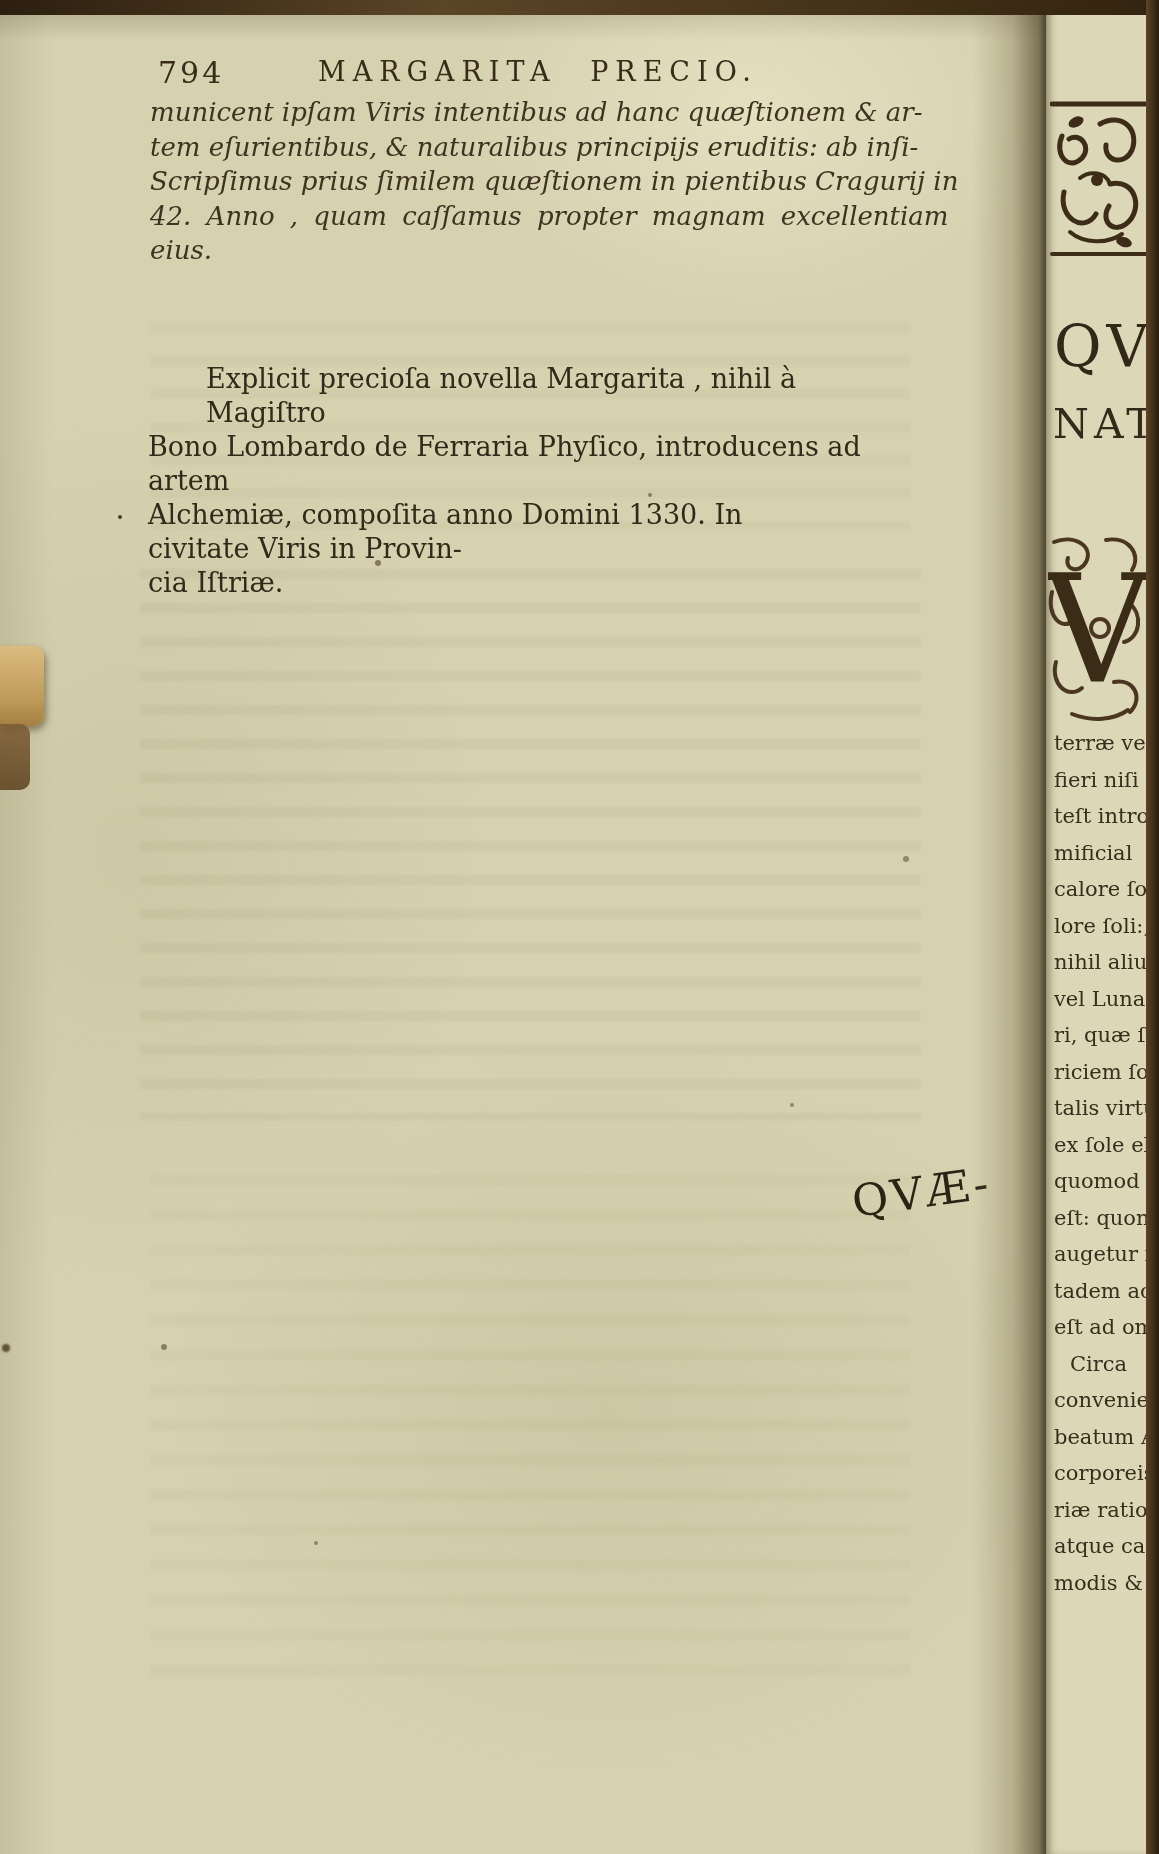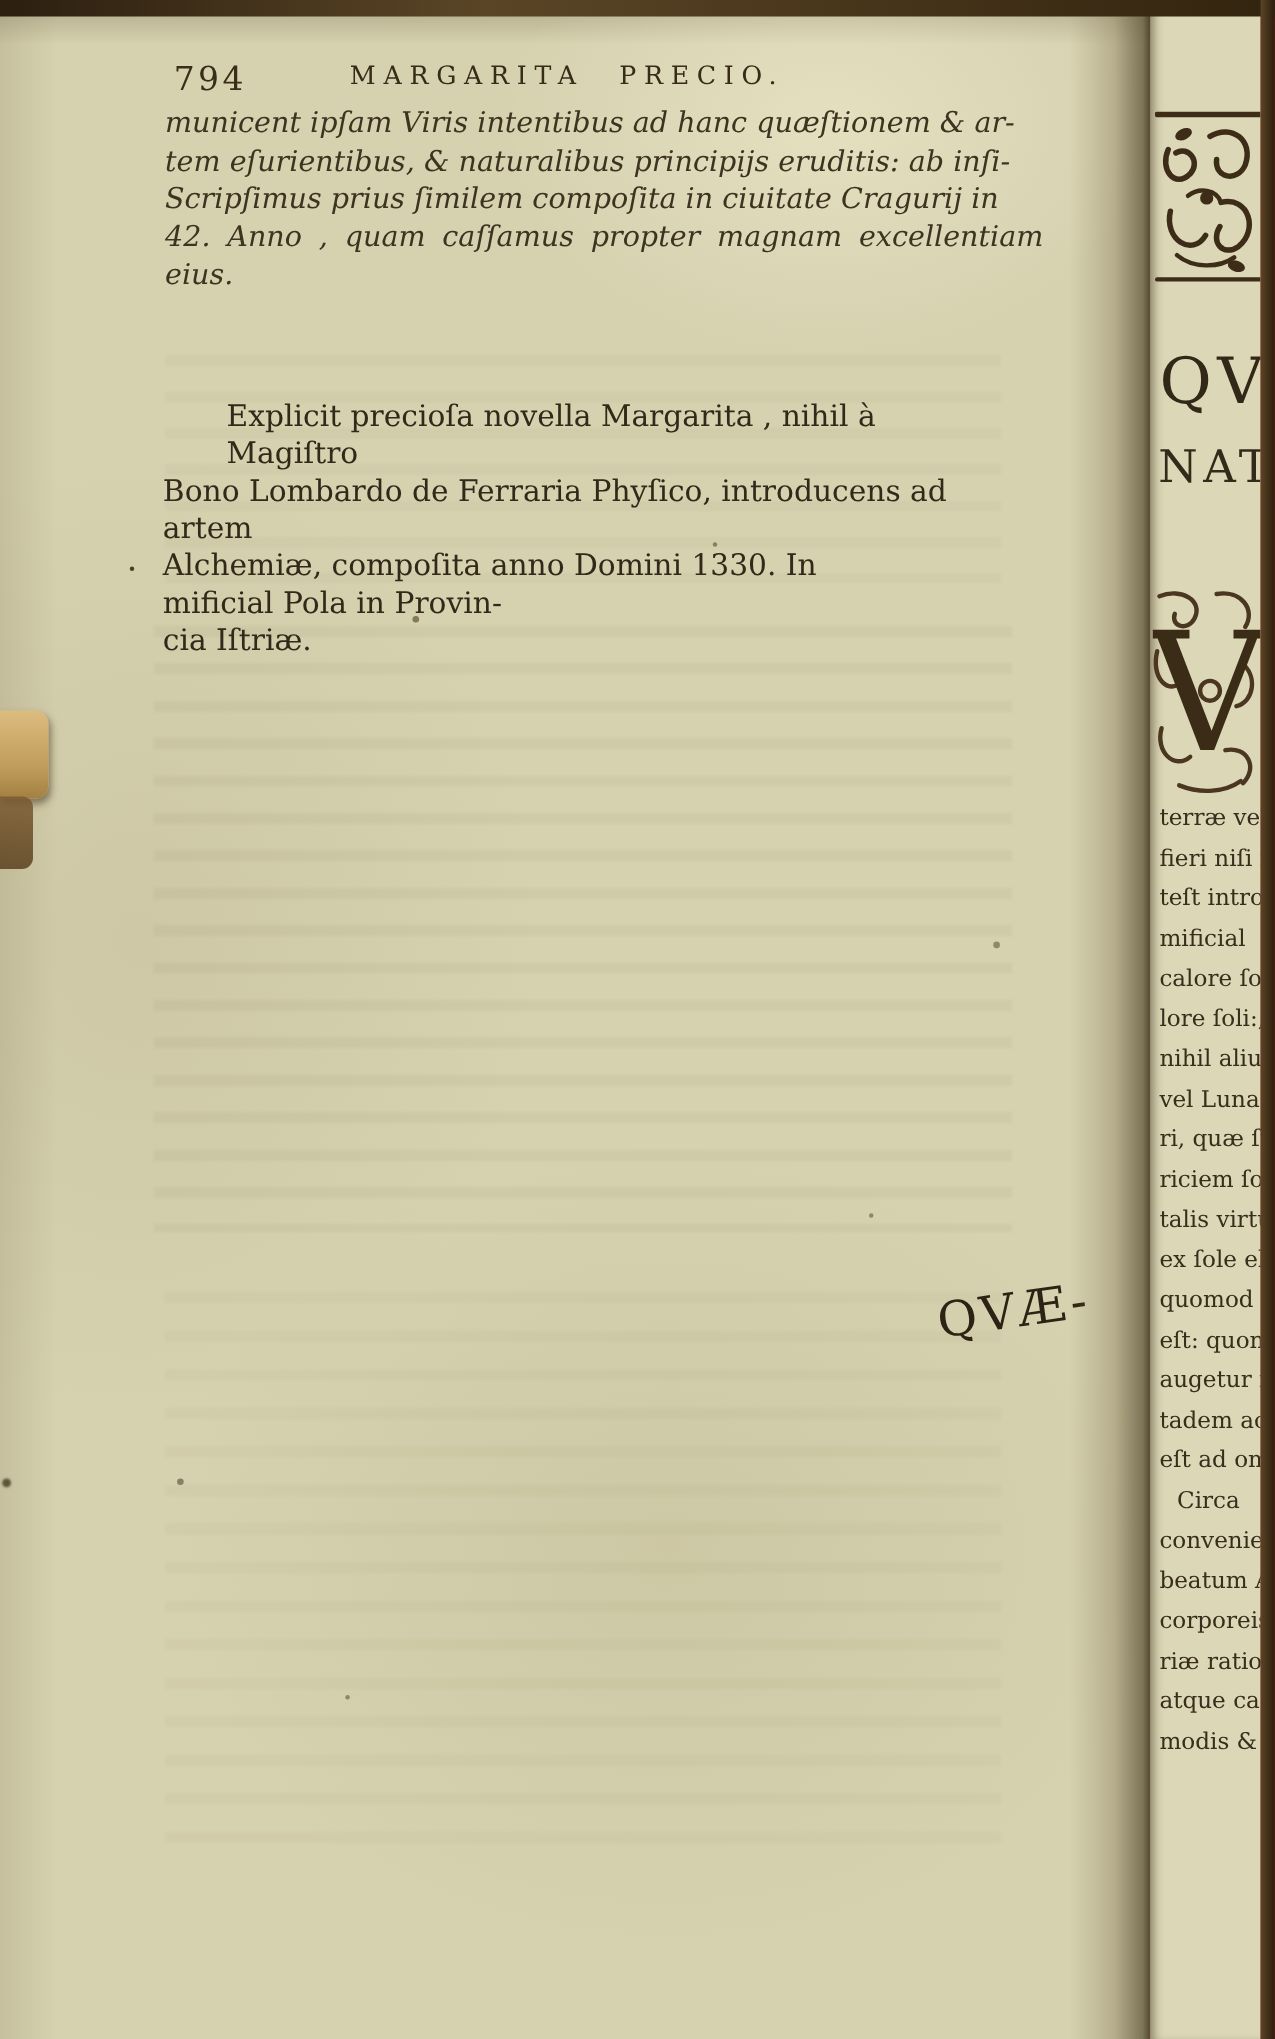--- a/index.html
+++ b/index.html
@@ -18,21 +18,21 @@
       radial-gradient(ellipse 640px 520px at 58% 76%, rgba(124,113,68,.10), rgba(124,113,68,0) 72%),
       linear-gradient(180deg, rgba(72,56,30,.28), rgba(72,56,30,0) 2.2%),
       linear-gradient(90deg, rgba(98,86,52,.14), rgba(0,0,0,0) 5%, rgba(0,0,0,0) 95%, rgba(98,86,52,.10));
   }
   .folio {
     position:absolute; left:158px; top:55px;
     font-size:30px; letter-spacing:3px; color:#3a2d1a;
   }
   .running-title {
     position:absolute; left:318px; top:56px;
-    font-size:23px; letter-spacing:7px; word-spacing:18px; color:#382c19;
+    font-size:27px; letter-spacing:7px; word-spacing:18px; color:#382c19;
     white-space:nowrap;
     text-align:center;
   }
   .intro {
     position:absolute; left:150px; top:95px; width:775px;
     font-style:italic; font-size:26px; line-height:34.5px;
     color:#3e3220; white-space:nowrap;
   }
   .intro .wide { word-spacing:7px; }
   .colophon {
@@ -124,30 +124,30 @@
     <div class="bleed bleed-b"></div>
     <div class="bleed bleed-c"></div>
     <div class="specks"></div>
 
     <div class="folio">794</div>
     <div class="running-title">MARGARITA PRECIO.</div>
 
     <div class="intro">
       <div>municent ipſam Viris intentibus ad hanc quæſtionem &amp; ar-</div>
       <div>tem eſurientibus, &amp; naturalibus principijs eruditis: ab inſi-</div>
-      <div>Scripſimus prius ſimilem compoſita in ciuitate Cragurij in</div>
+      <div>Scripſimus prius ſimilem quæſtionem in pientibus Cragurij in</div>
       <div class="wide">42. Anno , quam caſſamus propter magnam excellentiam</div>
       <div>eius.</div>
     </div>
 
     <div class="colophon">
       <div class="ind">Explicit precioſa novella Margarita , nihil à Magiſtro</div>
       <div>Bono Lombardo de Ferraria Phyſico, introducens ad artem</div>
       <div class="ctr">Alchemiæ, compoſita anno Domini 1330. In</div>
-      <div class="ctr">mificial Pola in Provin-</div>
+      <div class="ctr">civitate Viris in Provin-</div>
       <div class="ctr">cia Iſtriæ.</div>
     </div>
 
     <div class="catchword">QVÆ-</div>
 
     <div class="clasp"></div>
     <div class="clasp-shadow"></div>
   </div>
 
   <div class="gutter"></div>

